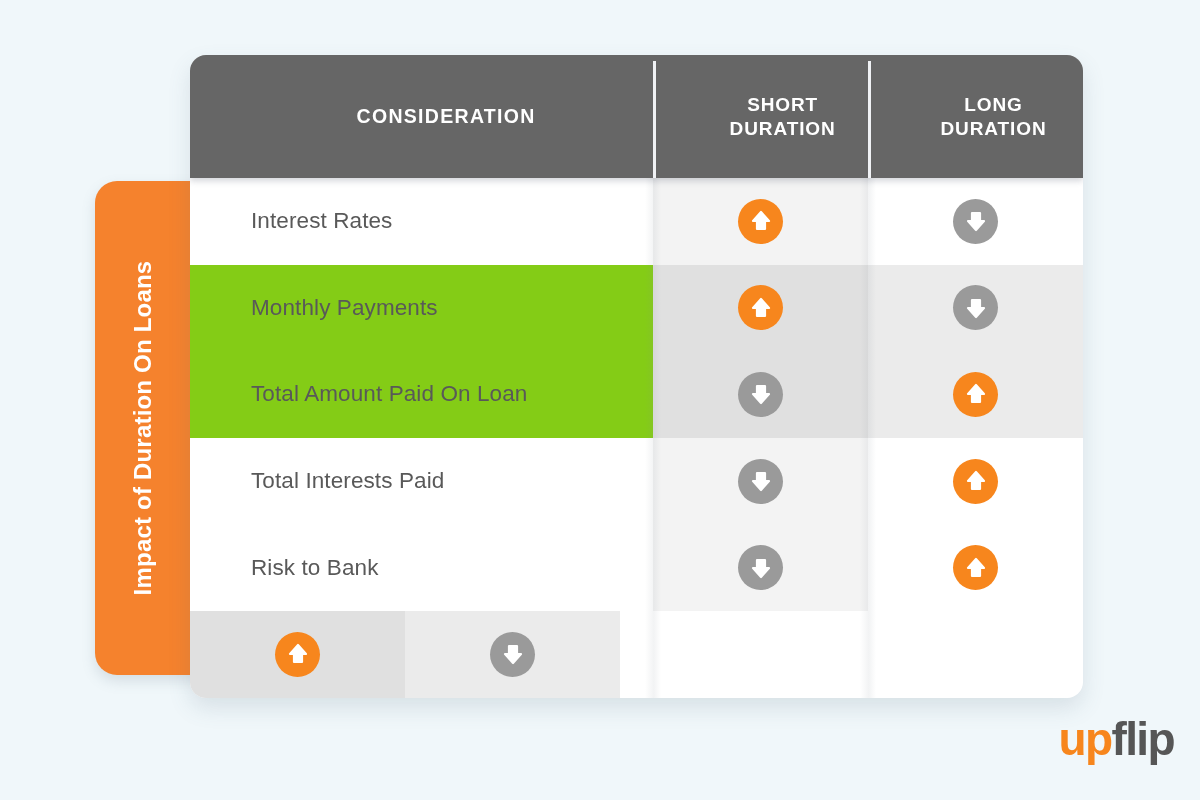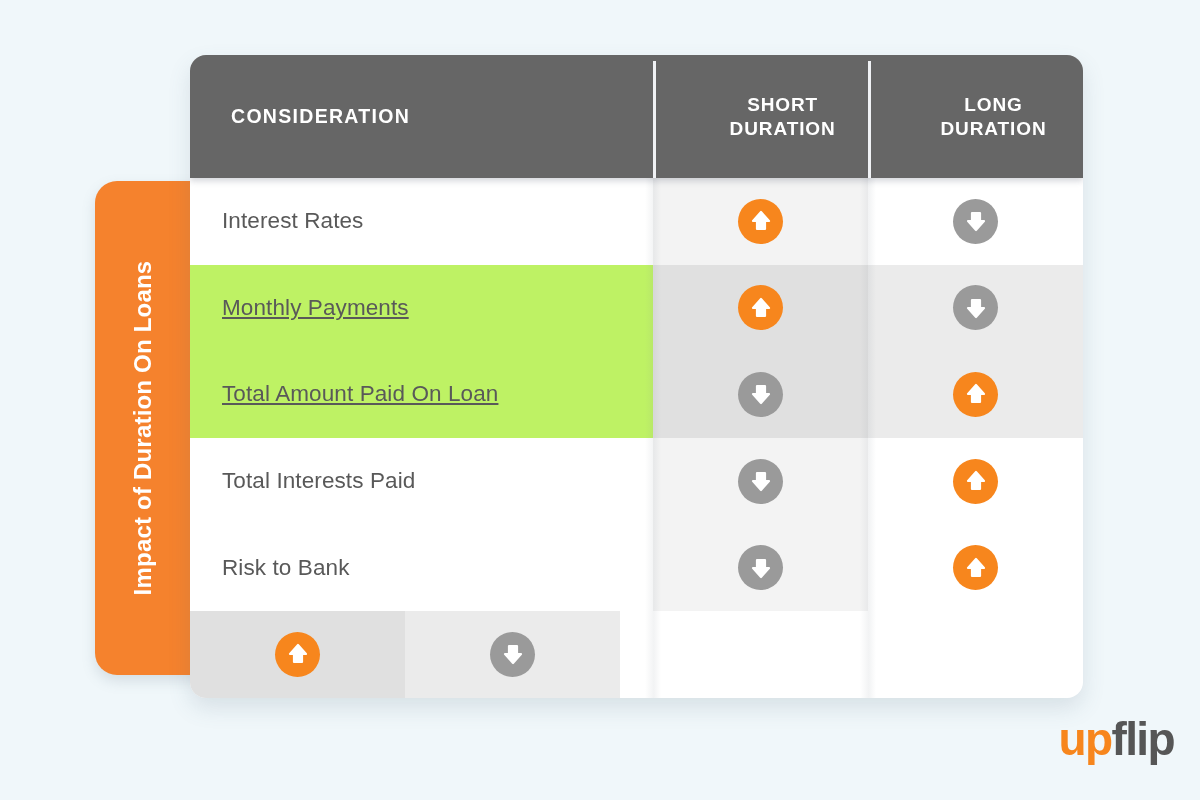--- a/index.html
+++ b/index.html
@@ -70,20 +70,21 @@
     align-items: center;
     color: #ffffff;
     font-weight: bold;
     box-sizing: border-box;
   }
   .hd-consideration {
     width: 481px;
     padding-left: 41px;
     font-size: 19.5px;
     letter-spacing: 1.3px;
+    justify-content: center;
   }
   .hd-col {
     width: 215px;
     justify-content: center;
     text-align: center;
     font-size: 19px;
     letter-spacing: 0.9px;
     line-height: 1.22;
     flex-direction: column;
     padding-left: 32px;
@@ -103,31 +104,31 @@
     flex: 1 1 auto;
     display: flex;
     flex-direction: column;
     position: relative;
   }
   .row {
     display: flex;
     height: 86.6px;
     align-items: stretch;
   }
-  .row.alt .cell-label { background: #bef264; text-decoration: underline; }
+  .row.alt .cell-label { background: #84cc16; }
   .row.alt .cell-short { background: #e0e0e0; }
   .row.alt .cell-long  { background: #ebebeb; }
   .row .cell-label { background: #ffffff; }
   .row .cell-short { background: #f3f3f3; }
   .row .cell-long  { background: #ffffff; }
 
   .cell-label {
     width: 463px;
     box-sizing: border-box;
-    padding-left: 32px;
+    padding-left: 61px;
     display: flex;
     align-items: center;
     color: #595959;
     font-size: 22.5px;
     letter-spacing: 0.1px;
   }
   .cell-short, .cell-long {
     width: 215px;
     display: flex;
     align-items: center;

